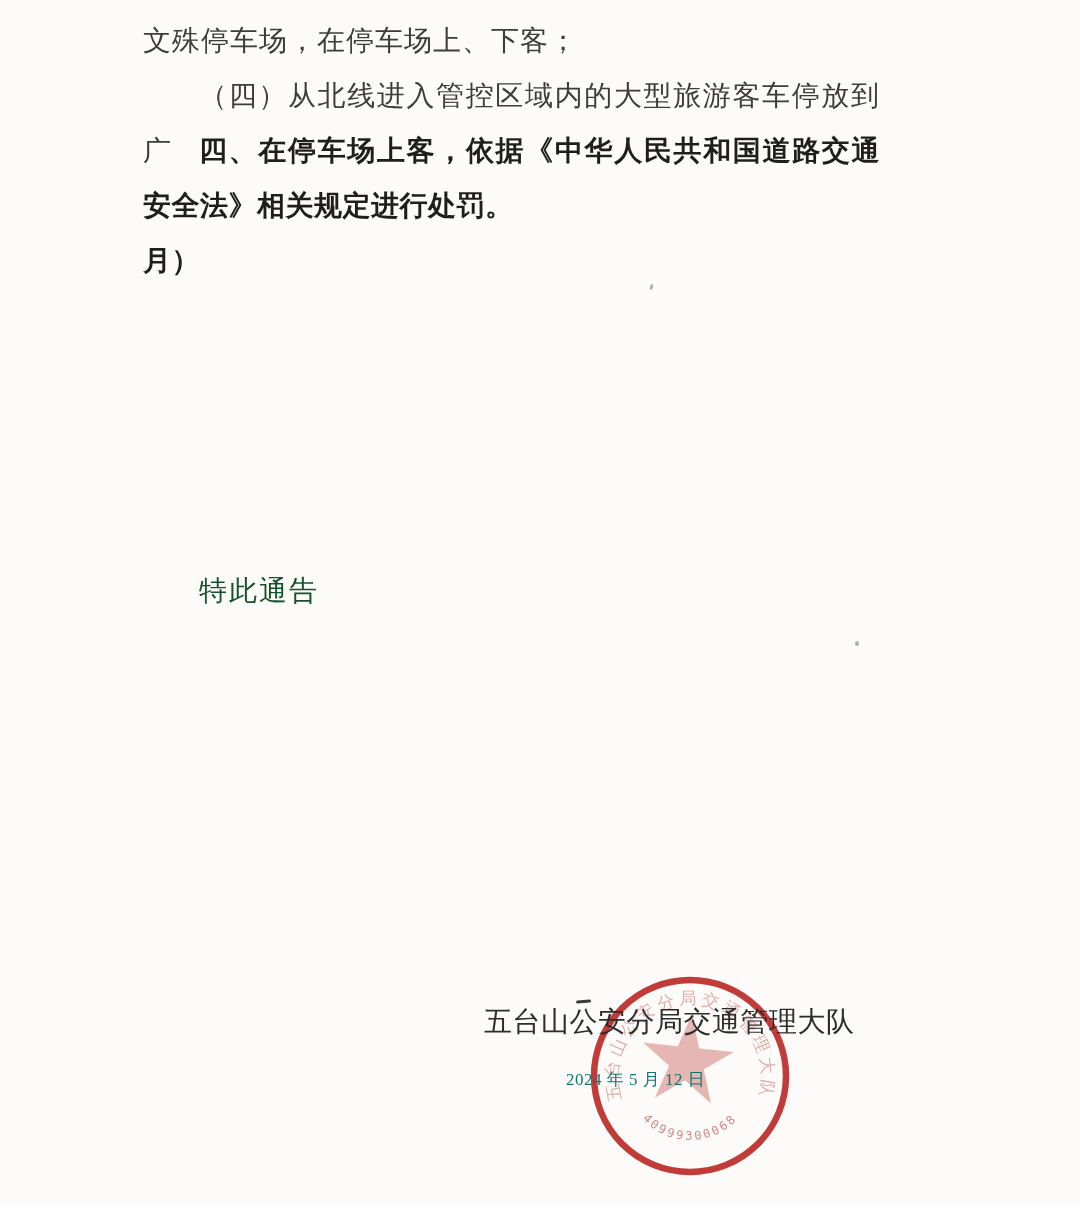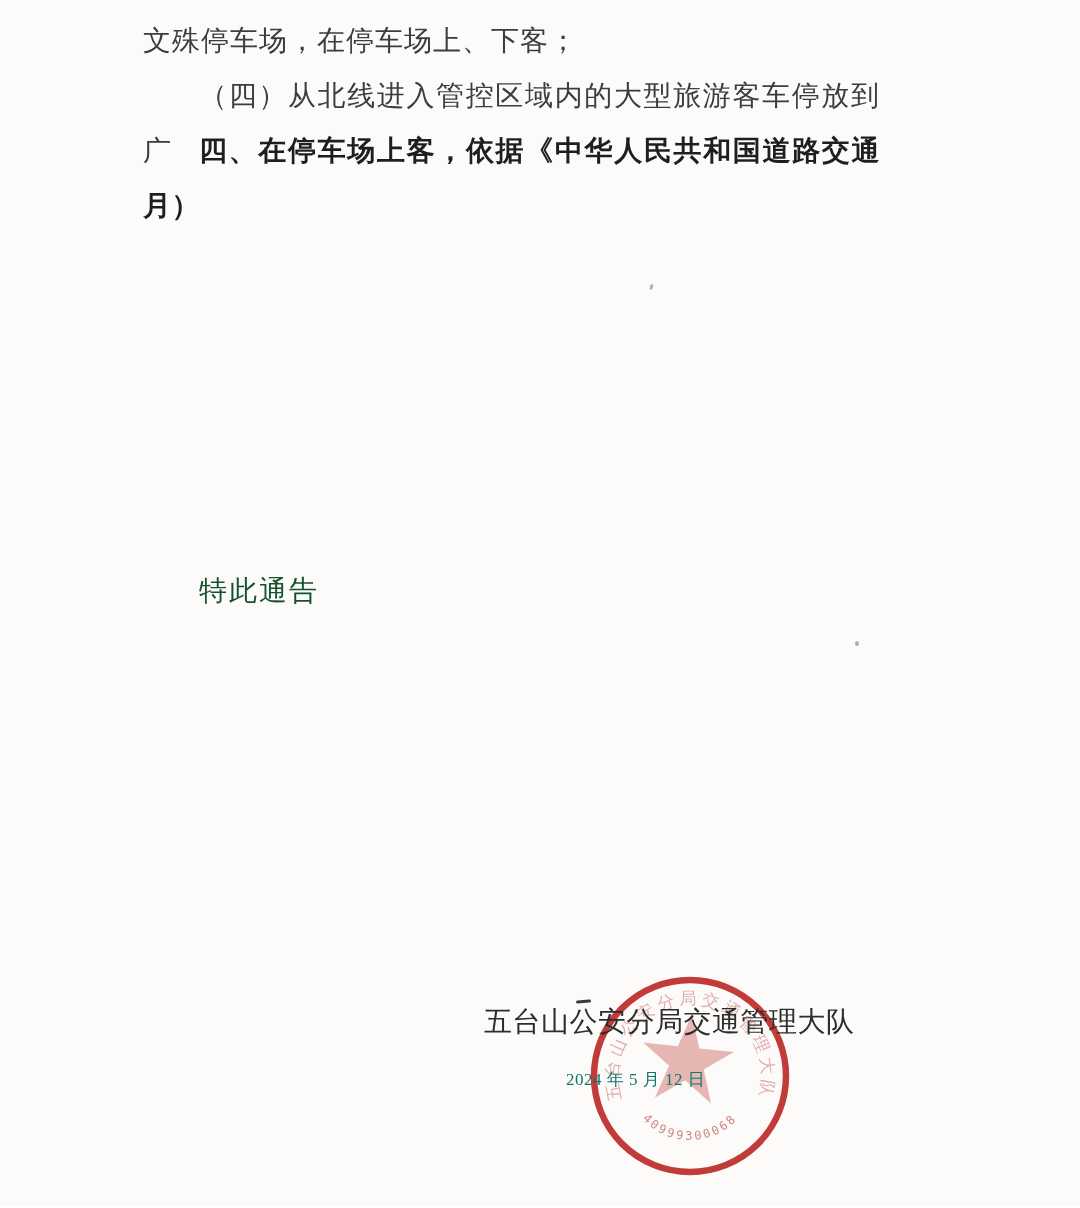--- a/index.html
+++ b/index.html
@@ -56,20 +56,21 @@
 </style>
 </head>
 <body>
 
 <div class="page">
 
   <div class="doc-body" id="docBody">
       <div class="line regular">文殊停车场，在停车场上、下客；</div>
       <div class="line regular indent full">（四）从北线进入管控区域内的大型旅游客车停放到广</div>
       <div class="line bold indent full">四、在停车场上客，依据《中华人民共和国道路交通</div>
+      <div class="line bold">安全法》相关规定进行处罚。</div>
       <div class="line bold">月）</div>
     </div>
 
   <div class="closing">特此通告</div>
 
   <svg class="seal" viewBox="0 0 208 208" xmlns="http://www.w3.org/2000/svg">
     <defs>
       <path id="arcTop" d="M 36.3,128.6 A 72,72 0 1 1 171.7,128.6" fill="none"></path>
       <path id="arcBottom" d="M 58.7,149.3 A 64,64 0 0 0 149.3,149.3" fill="none"></path>
     </defs>

